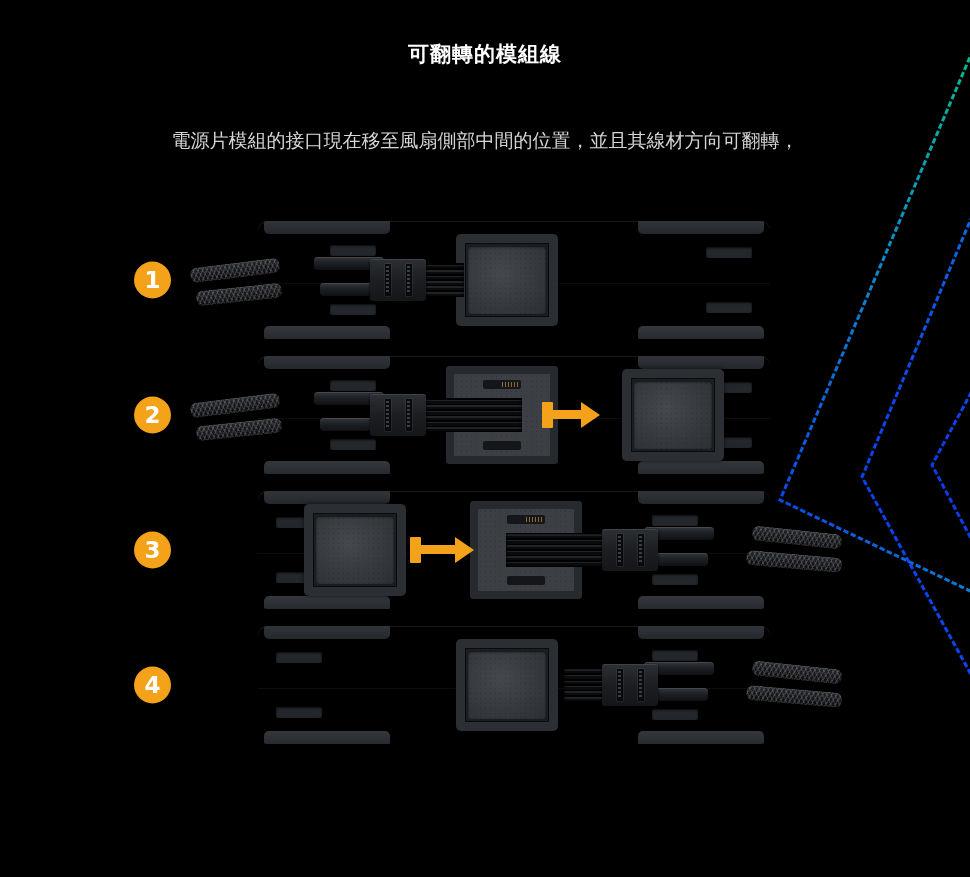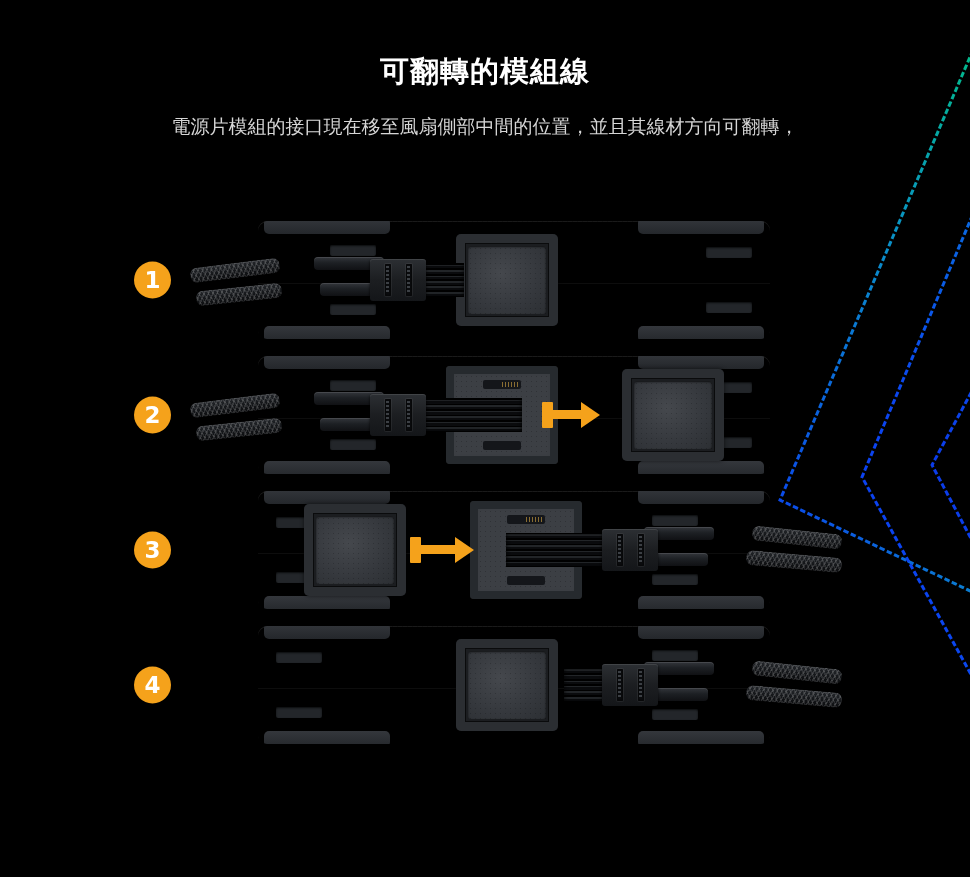--- a/index.html
+++ b/index.html
@@ -27,36 +27,36 @@
   .header {
     position: absolute;
     left: 0;
     top: 0;
     width: 970px;
     z-index: 5;
     text-align: center;
   }
   .title {
     margin: 0;
-    padding-top: 54px;
-    font-size: 29px;
+    padding-top: 42px;
+    font-size: 21px;
     font-weight: bold;
     color: #ffffff;
     letter-spacing: 1px;
     line-height: 1.2;
   }
   .subtitle {
     margin: 0;
     padding-top: 22px;
     font-size: 19px;
     color: #d6d6d6;
     line-height: 1.62;
     font-weight: normal;
   }
-  .subtitle-line { display: block; }
+  .subtitle-line { display: block; margin-top: 36px; }
 
   
   .steps {
     position: absolute;
     left: 0;
     top: 212px;
     width: 970px;
     z-index: 4;
   }
   .step-row {

